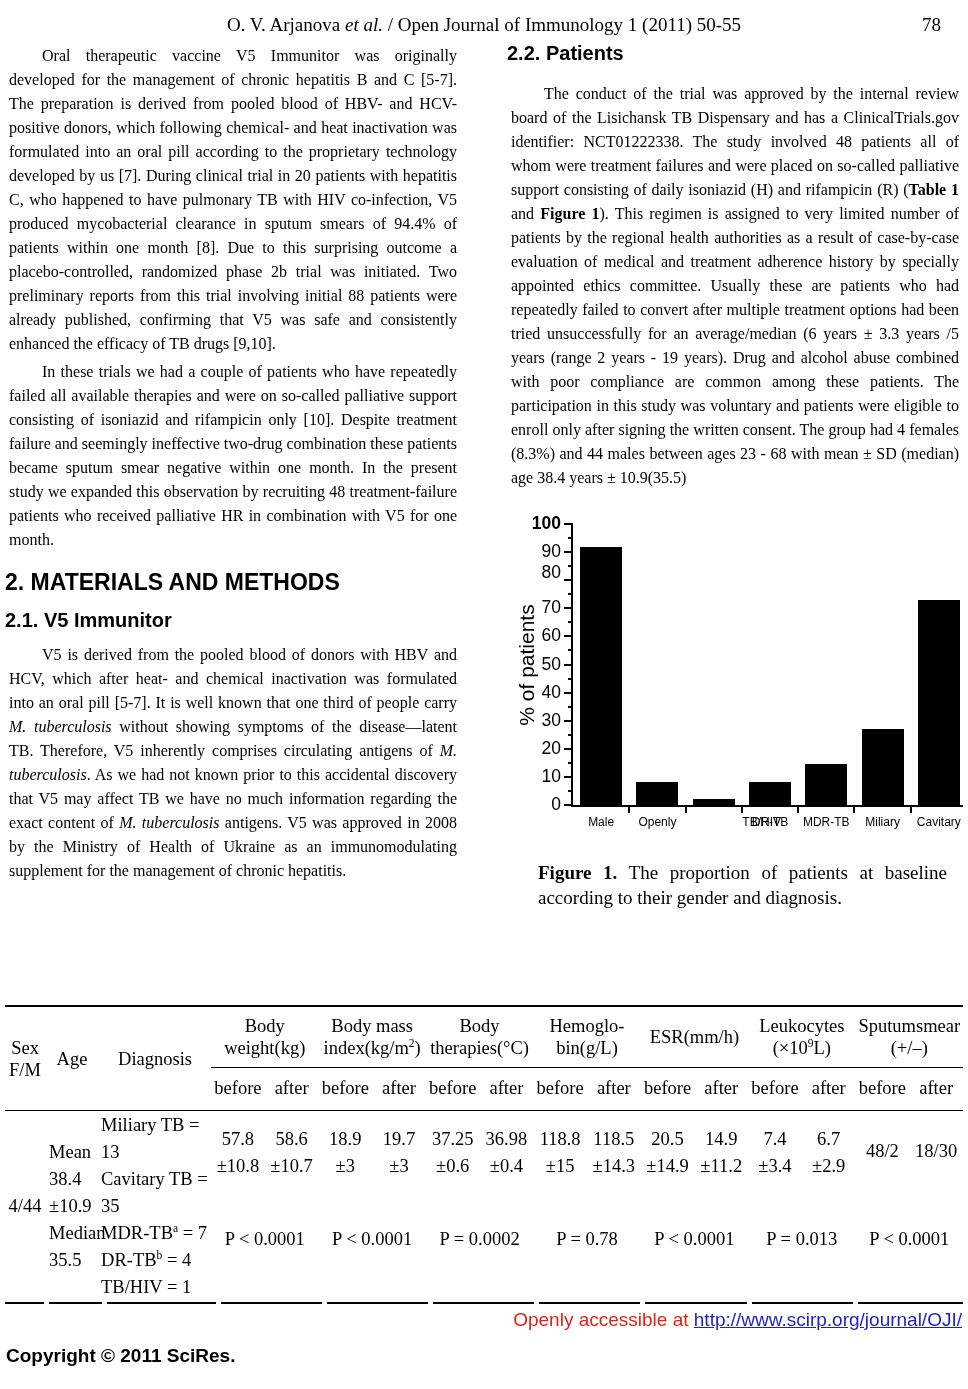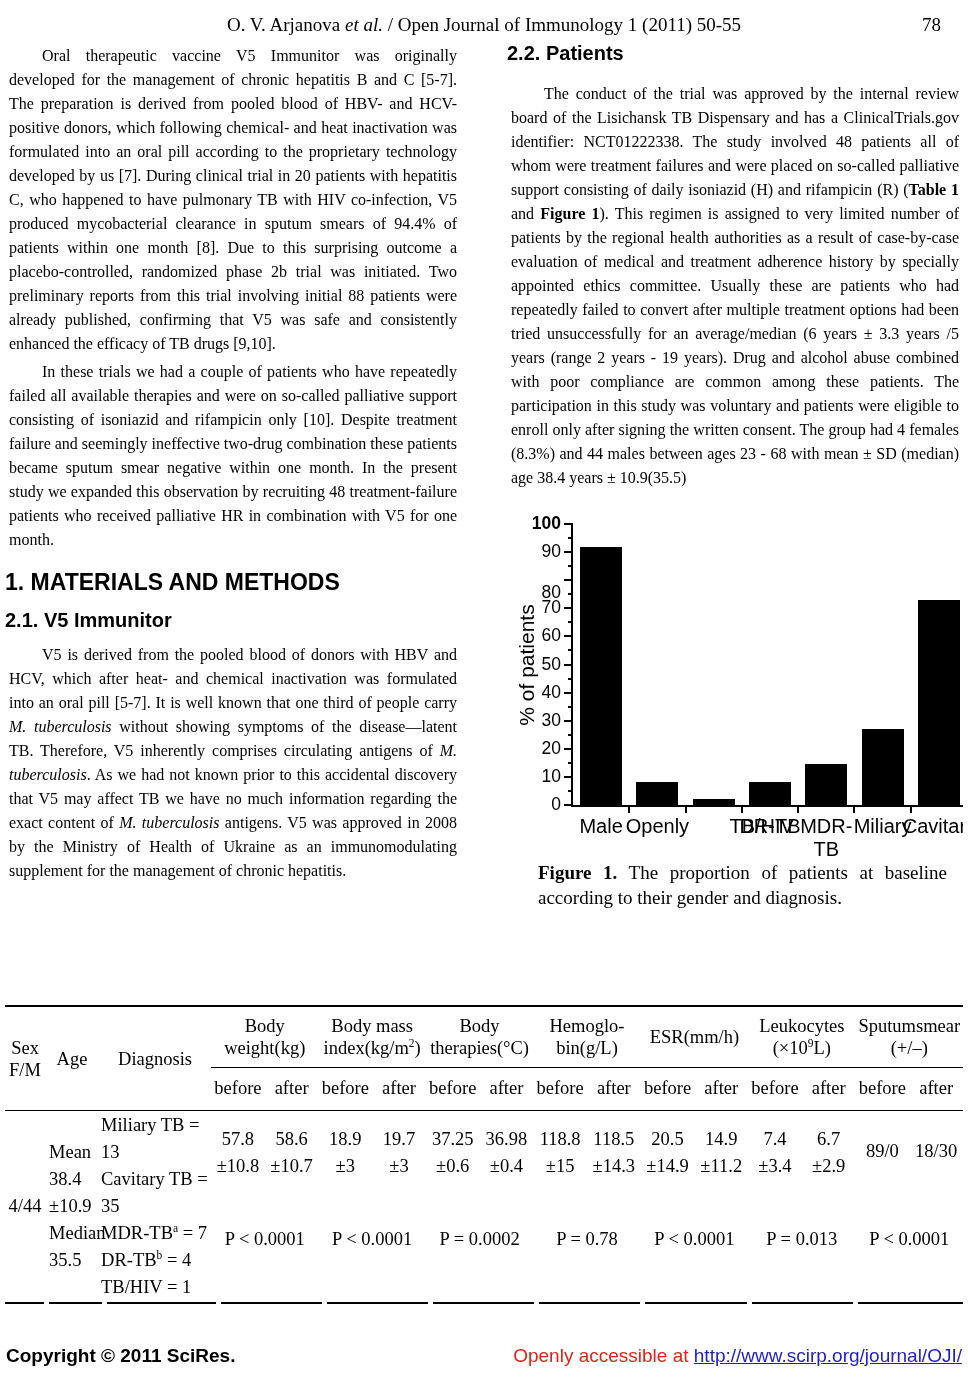--- a/index.html
+++ b/index.html
@@ -33,21 +33,21 @@
          font-family:"Liberation Sans",sans-serif;}
   .plot{position:absolute;left:64px;top:10px;width:394px;height:281px;
         border-left:2px solid #000;border-bottom:2px solid #000;}
   .ylabel{position:absolute;top:50%;left:-46px;transform:translate(-50%,-50%) rotate(-90deg);
           white-space:nowrap;font-size:21px;}
   .ytick{position:absolute;left:-9px;width:9px;height:2px;background:#000;}
   .ytick.minor{left:-5px;width:5px;}
   .ylab{position:absolute;left:-46px;width:34px;text-align:right;font-size:17.5px;}
   .xtick{position:absolute;bottom:-8px;width:2px;height:6px;background:#000;}
   .bar{position:absolute;bottom:0;}
-  .xlab{position:absolute;top:calc(100% + 10px);text-align:center;font-size:20px;}
+  .xlab{position:absolute;top:calc(100% + 10px);text-align:center;font-size:12px;}
   .fig-caption{margin:18px 16px 0 31px;text-align:justify;font-size:19px;line-height:25px;}
 
   
   .table-section{margin-top:8px;}
   .tbl-caption{margin:0 0 14px 0;font-size:19.5px;line-height:26px;text-align:justify;}
   table.tbl{width:958px;table-layout:fixed;border-collapse:collapse;border-top:2px solid #000;
             text-align:center;}
   col.c-sex{width:40px}col.c-age{width:54px}col.c-diag{width:112px}col.c-val{width:53.7px}
   .tbl th{font-weight:normal;font-size:18.5px;line-height:22px;vertical-align:middle;
           padding:4px 1px;}
@@ -62,37 +62,37 @@
   td.mid{vertical-align:middle;font-size:18.5px;line-height:27px;}
   td.diagc{text-align:left;padding-left:2px;}
   td.agec{text-align:left;padding-left:4px;}
   .bottom-rule{display:flex;gap:5px;width:958px;margin-top:0;}
   .bottom-rule div{height:2px;background:#000;}
 
   
   .pg-footer{position:absolute;left:6px;right:6px;bottom:8px;display:flex;
              justify-content:space-between;font-family:"Liberation Sans",sans-serif;
              font-size:19px;}
-  .copyright{font-weight:bold;}
+  .copyright{font-weight:bold;margin-top:36px;}
 </style>
 </head>
 <body>
 
 <div class="page">
 
   <div class="pg-header">
     <div class="pg-header-center"><span>O. V. Arjanova </span><span class="it">et al.</span><span> / Open Journal of Immunology 1 (2011) 50-55</span></div>
     <div class="pg-num">78</div>
   </div>
 
   <div class="columns">
     <div class="col">
       <p class="para"><span>Oral therapeutic vaccine V5 Immunitor was originally developed for the management of chronic hepatitis B and C [5-7]. The preparation is derived from pooled blood of HBV- and HCV-positive donors, which following chemical- and heat inactivation was formulated into an oral pill according to the proprietary technology developed by us [7]. During clinical trial in 20 patients with hepatitis C, who happened to have pulmonary TB with HIV co-infection, V5 produced mycobacterial clearance in sputum smears of 94.4% of patients within one month [8]. Due to this surprising outcome a placebo-controlled, randomized phase 2b trial was initiated. Two preliminary reports from this trial involving initial 88 patients were already published, confirming that V5 was safe and consistently enhanced the efficacy of TB drugs [9,10].</span></p>
       <p class="para"><span>In these trials we had a couple of patients who have repeatedly failed all available therapies and were on so-called palliative support consisting of isoniazid and rifampicin only [10]. Despite treatment failure and seemingly ineffective two-drug combination these patients became sputum smear negative within one month. In the present study we expanded this observation by recruiting 48 treatment-failure patients who received palliative HR in combination with V5 for one month.</span></p>
-      <h2 class="h-main">1. MATERIALS AND METHODS</h2>
+      <h2 class="h-main">2. MATERIALS AND METHODS</h2>
       <h3 class="h-sub">2.1. V5 Immunitor</h3>
       <p class="para"><span>V5 is derived from the pooled blood of donors with HBV and HCV, which after heat- and chemical inactivation was formulated into an oral pill [5-7]. It is well known that one third of people carry </span><span class="it">M. tuberculosis</span><span> without showing symptoms of the disease—latent TB. Therefore, V5 inherently comprises circulating antigens of </span><span class="it">M. tuberculosis</span><span>. As we had not known prior to this accidental discovery that V5 may affect TB we have no much information regarding the exact content of </span><span class="it">M. tuberculosis</span><span> antigens. V5 was approved in 2008 by the Ministry of Health of Ukraine as an immunomodulating supplement for the management of chronic hepatitis.</span></p>
     </div>
 
     <div class="col">
       <h3 class="h-sub first">2.2. Patients</h3>
       <p class="para"><span>The conduct of the trial was approved by the internal review board of the Lisichansk TB Dispensary and has a ClinicalTrials.gov identifier: NCT01222338. The study involved 48 patients all of whom were treatment failures and were placed on so-called palliative support consisting of daily isoniazid (H) and rifampicin (R) (</span><span class="bd">Table 1</span><span> and </span><span class="bd">Figure 1</span><span>). This regimen is assigned to very limited number of patients by the regional health authorities as a result of case-by-case evaluation of medical and treatment adherence history by specially appointed ethics committee. Usually these are patients who had repeatedly failed to convert after multiple treatment options had been tried unsuccessfully for an average/median (6 years ± 3.3 years /5 years (range 2 years - 19 years). Drug and alcohol abuse combined with poor compliance are common among these patients. The participation in this study was voluntary and patients were eligible to enroll only after signing the written consent. The group had 4 females (8.3%) and 44 males between ages 23 - 68 with mean ± SD (median) age 38.4 years ± 10.9(35.5)</span></p>
       <div class="figure">
         <div class="chart">
           <div class="plot">
@@ -107,21 +107,21 @@
               <div class="ylab" style="top: 185.7px;">30</div>
               <div class="ytick" style="top: 167.6px;"></div>
               <div class="ylab" style="top: 157.6px;">40</div>
               <div class="ytick" style="top: 139.5px;"></div>
               <div class="ylab" style="top: 129.5px;">50</div>
               <div class="ytick" style="top: 111.4px;"></div>
               <div class="ylab" style="top: 101.4px;">60</div>
               <div class="ytick" style="top: 83.3px;"></div>
               <div class="ylab" style="top: 73.3px;">70</div>
               <div class="ytick" style="top: 55.2px;"></div>
-              <div class="ylab" style="top: 58px;">80</div>
+              <div class="ylab" style="top: 38px;">80</div>
               <div class="ytick" style="top: 27.1px;"></div>
               <div class="ylab" style="top: 17.1px;">90</div>
               <div class="ytick" style="top: -1px;"></div>
               <div class="ylab" style="top: -11px; font-weight: bold;">100</div>
               <div class="ytick minor" style="top: 265.95px;"></div>
               <div class="ytick minor" style="top: 237.85px;"></div>
               <div class="ytick minor" style="top: 209.75px;"></div>
               <div class="ytick minor" style="top: 181.65px;"></div>
               <div class="ytick minor" style="top: 153.55px;"></div>
               <div class="ytick minor" style="top: 125.45px;"></div>
@@ -246,21 +246,21 @@
           <td class="val">118.5
 ±14.3</td>
           <td class="val">20.5
 ±14.9</td>
           <td class="val">14.9
 ±11.2</td>
           <td class="val">7.4
 ±3.4</td>
           <td class="val">6.7
 ±2.9</td>
-          <td class="val one-line">89/0</td>
+          <td class="val one-line">48/2</td>
           <td class="val one-line">18/30</td>
         </tr>
         <tr class="p-row">
           <td colspan="2" class="pv">P &lt; 0.0001</td>
           <td colspan="2" class="pv">P &lt; 0.0001</td>
           <td colspan="2" class="pv">P = 0.0002</td>
           <td colspan="2" class="pv">P = 0.78</td>
           <td colspan="2" class="pv">P &lt; 0.0001</td>
           <td colspan="2" class="pv">P = 0.013</td>
           <td colspan="2" class="pv">P &lt; 0.0001</td>

